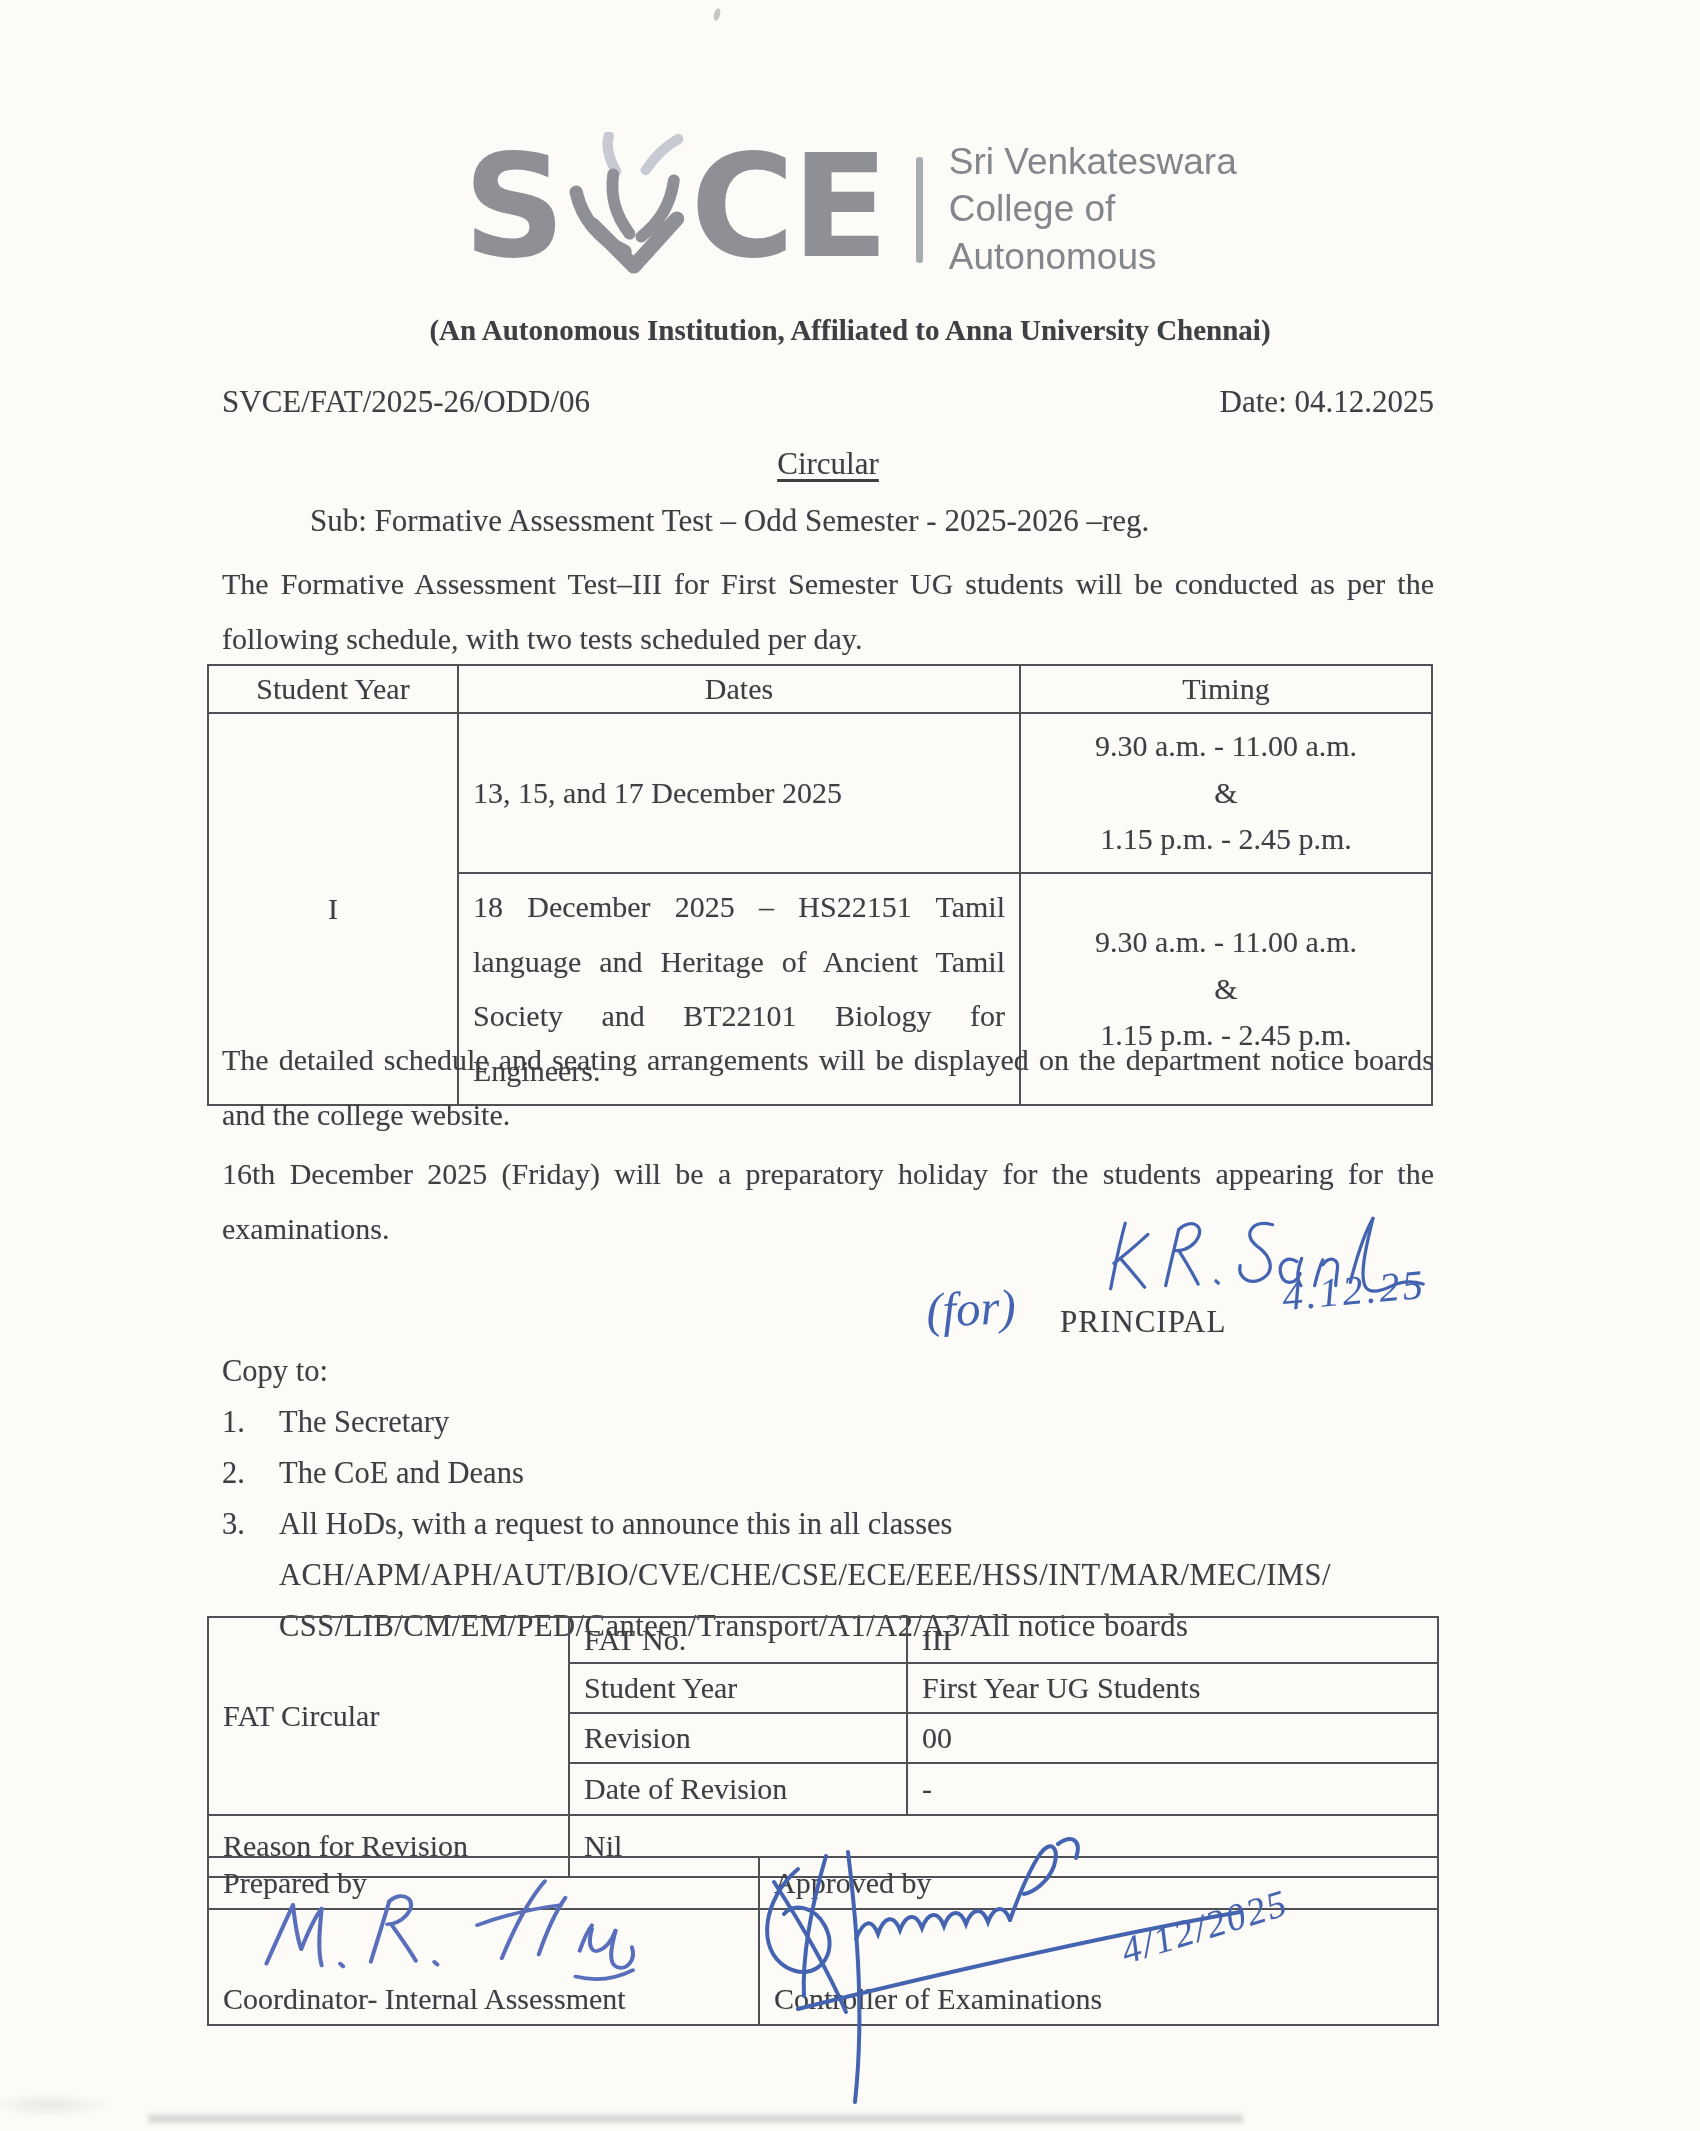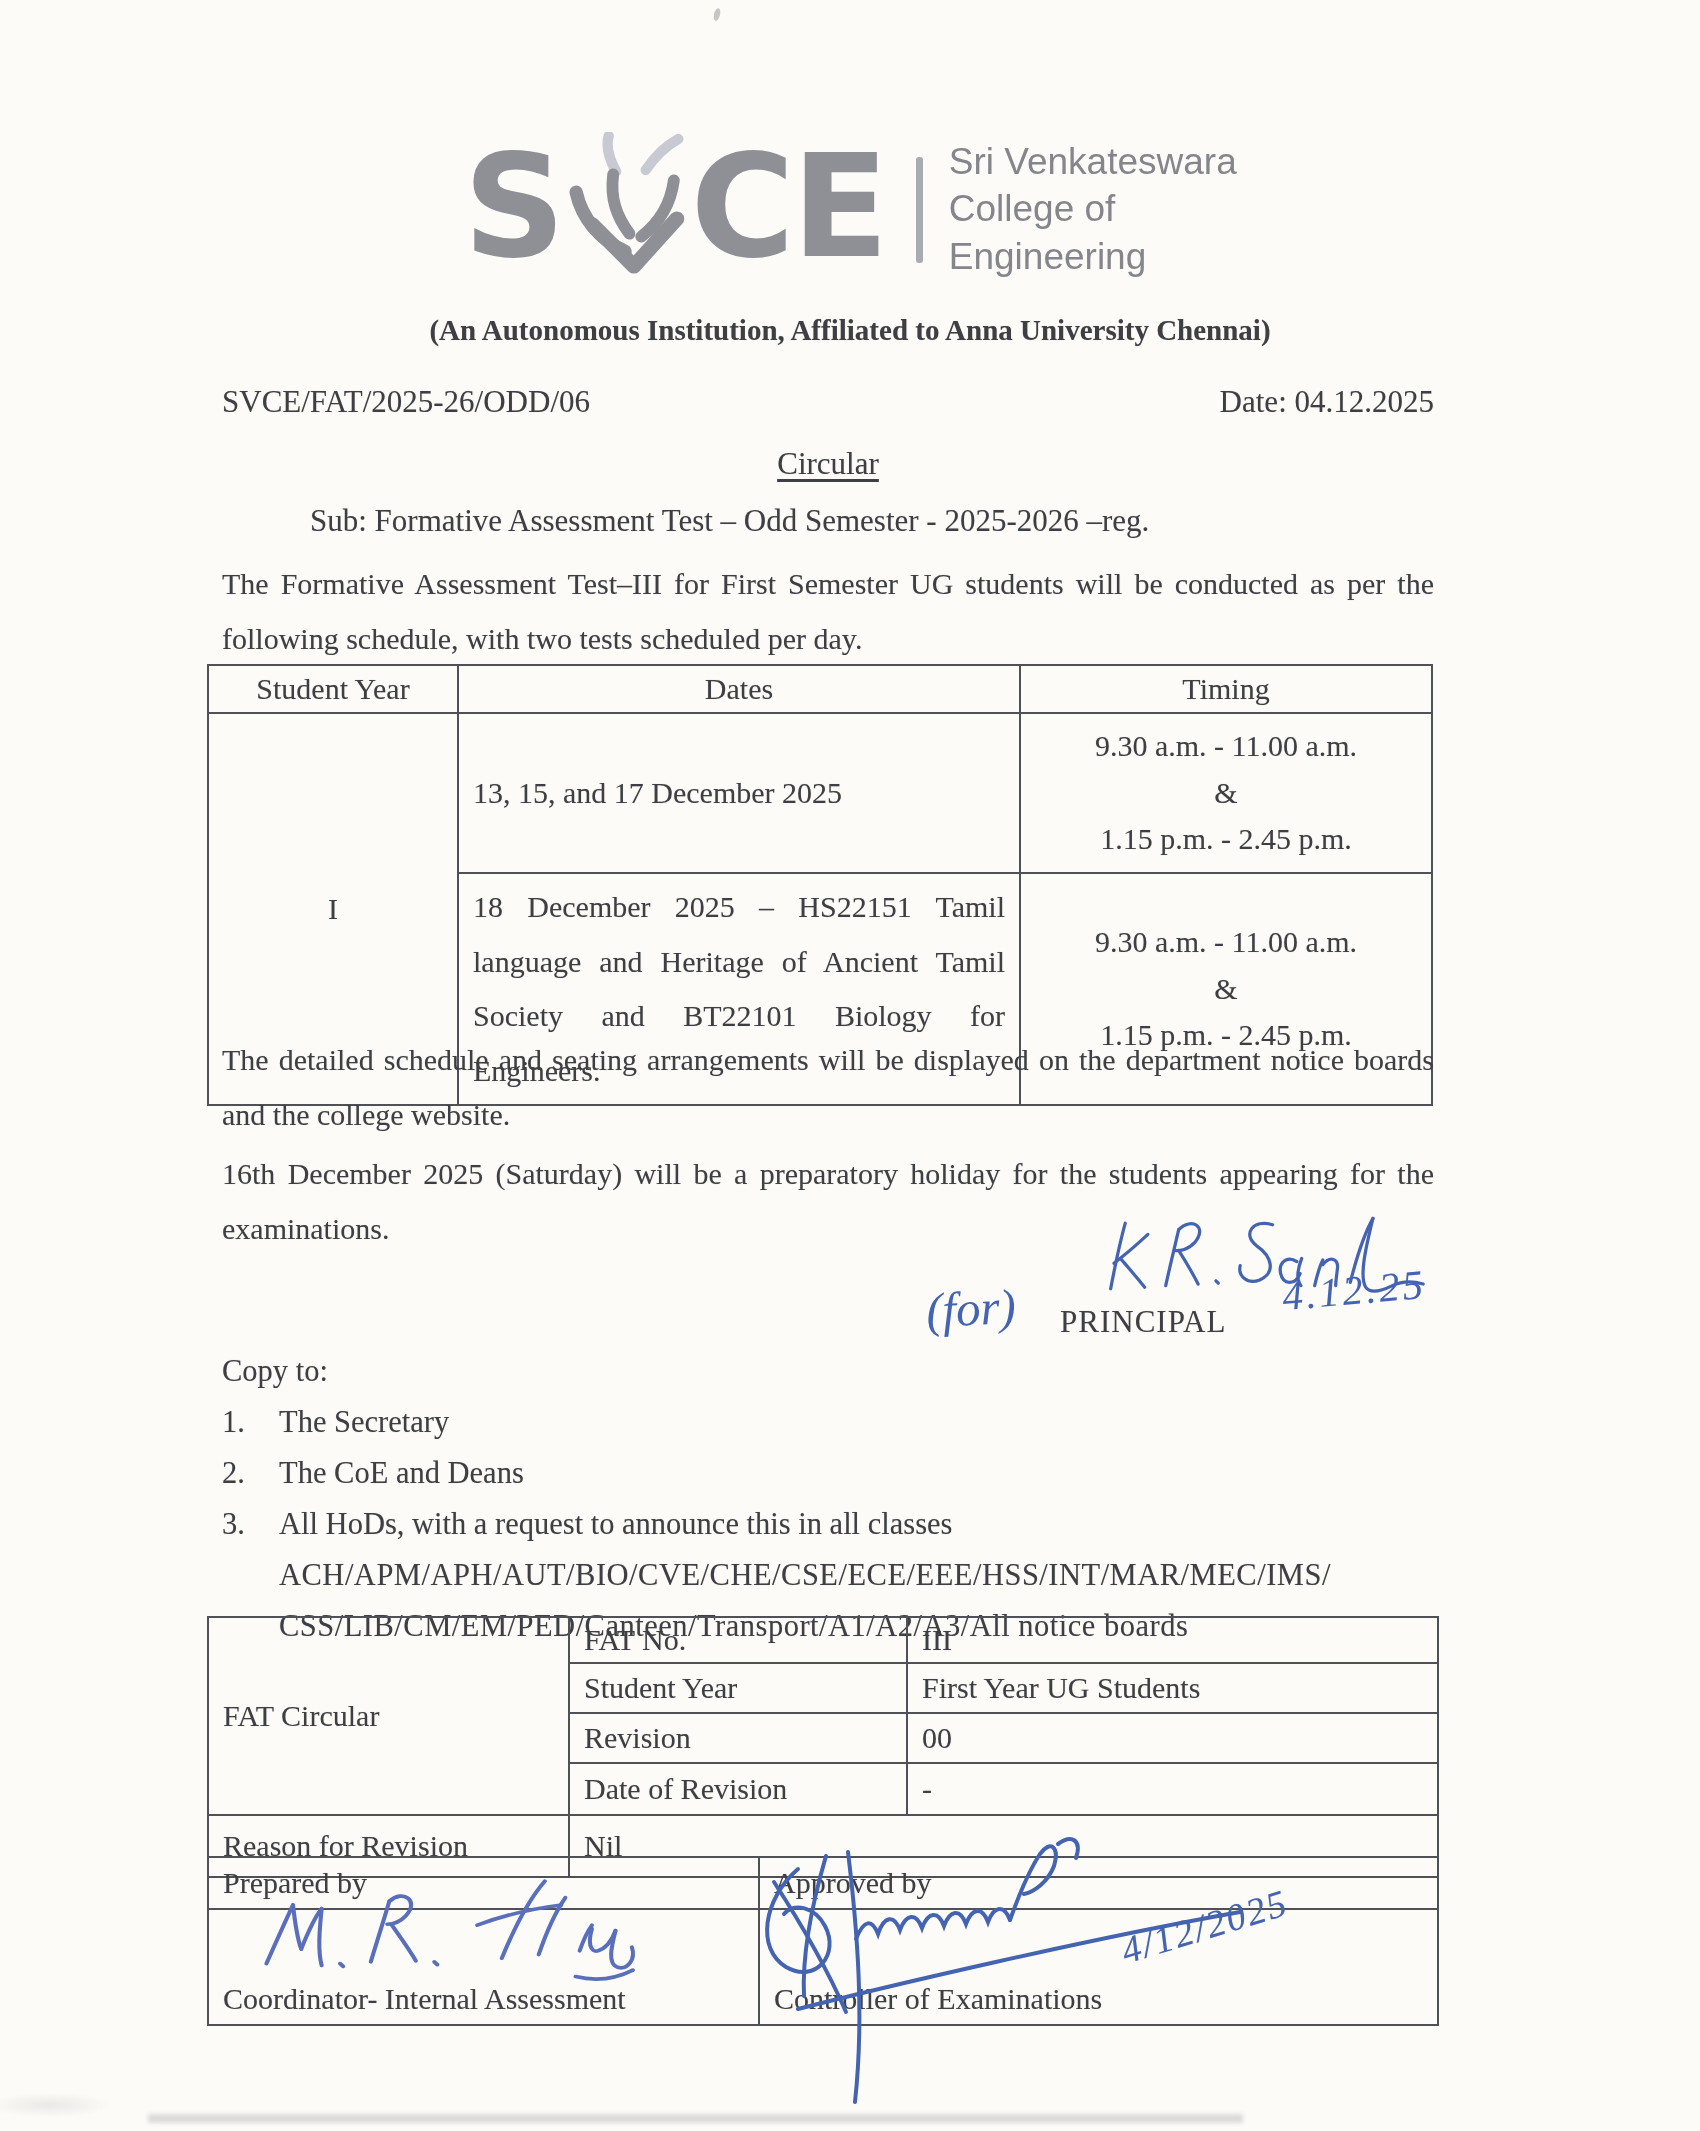--- a/index.html
+++ b/index.html
@@ -105,21 +105,21 @@
         <path d="M53,68 C44,56 40,44 42,28" stroke="#8e9096" stroke-width="8"></path>
         <path d="M61,70 C74,60 81,47 83,32" stroke="#8e9096" stroke-width="8"></path>
         <path d="M28,62 L56,90 L85,58" stroke="#8e9096" stroke-width="10" stroke-linejoin="round"></path>
       </g>
     </svg>
     <span class="logo-letters">CE</span>
     <div class="logo-bar"></div>
     <div class="logo-name">
       <div>Sri Venkateswara</div>
       <div>College of</div>
-      <div>Engineering</div>
+      <div>Autonomous</div>
     </div>
   </div>
 
   <div class="abs affiliation">(An Autonomous Institution, Affiliated to Anna University Chennai)</div>
 
   <div class="abs ref-row">
     <span>SVCE/FAT/2025-26/ODD/06</span>
     <span>Date: 04.12.2025</span>
   </div>
 
@@ -157,21 +157,21 @@
       <td class="cell-time">
         <div>9.30 a.m. - 11.00 a.m.</div>
         <div>&amp;</div>
         <div>1.15 p.m. - 2.45 p.m.</div>
       </td>
     </tr>
   </tbody>
     </table>
 
   <div class="abs para para-note">The detailed schedule and seating arrangements will be displayed on the department notice boards and the college website.</div>
-  <div class="abs para para-holiday">16th December 2025 (Saturday) will be a preparatory holiday for the students appearing for the examinations.</div>
+  <div class="abs para para-holiday">16th December 2025 (Friday) will be a preparatory holiday for the students appearing for the examinations.</div>
 
   <div class="abs sig-principal">
     <svg width="340" height="96" viewBox="0 0 420 120" preserveAspectRatio="none">
       <g fill="none" stroke="#4464b2" stroke-width="4" stroke-linecap="round">
         <path d="M28,96 C34,64 40,36 46,14"></path>
         <path d="M74,28 C58,43 44,55 32,64"></path>
         <path d="M40,58 C52,72 62,84 70,94"></path>
         <path d="M96,92 C102,64 108,40 112,22"></path>
         <path d="M112,22 C128,6 148,18 132,38 C124,47 113,49 107,48"></path>
         <path d="M112,48 C122,64 130,78 136,90"></path>

